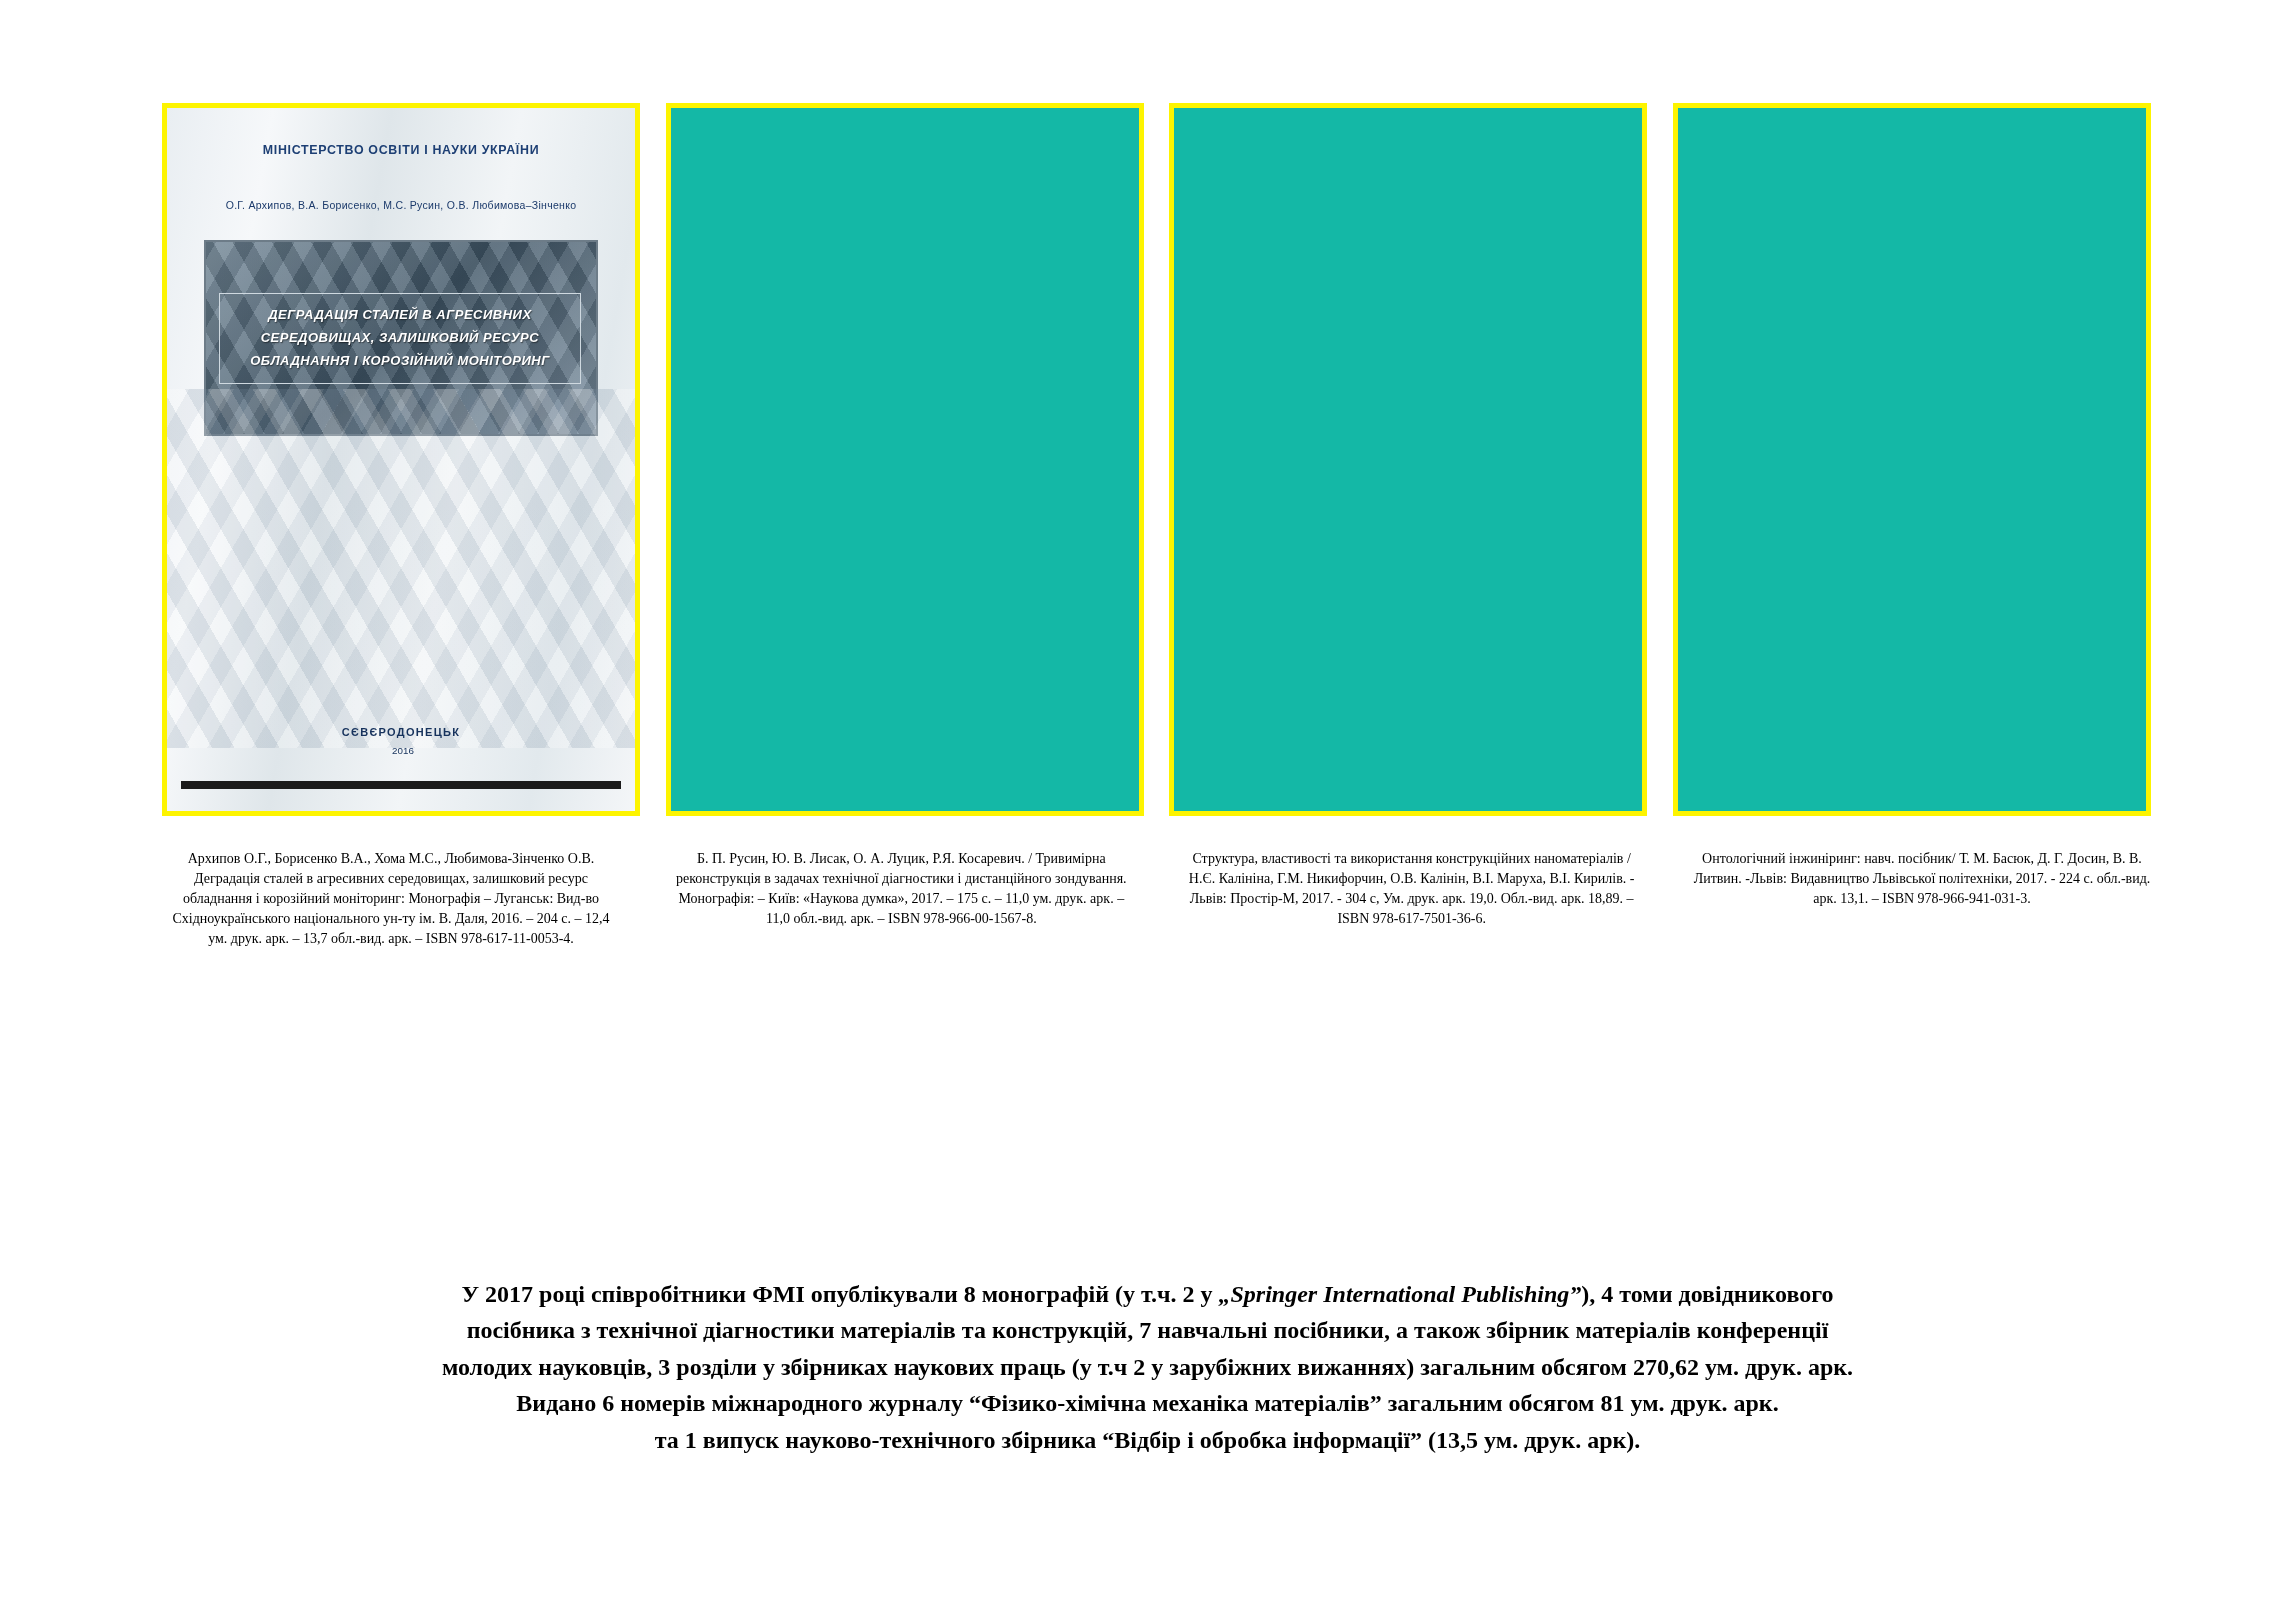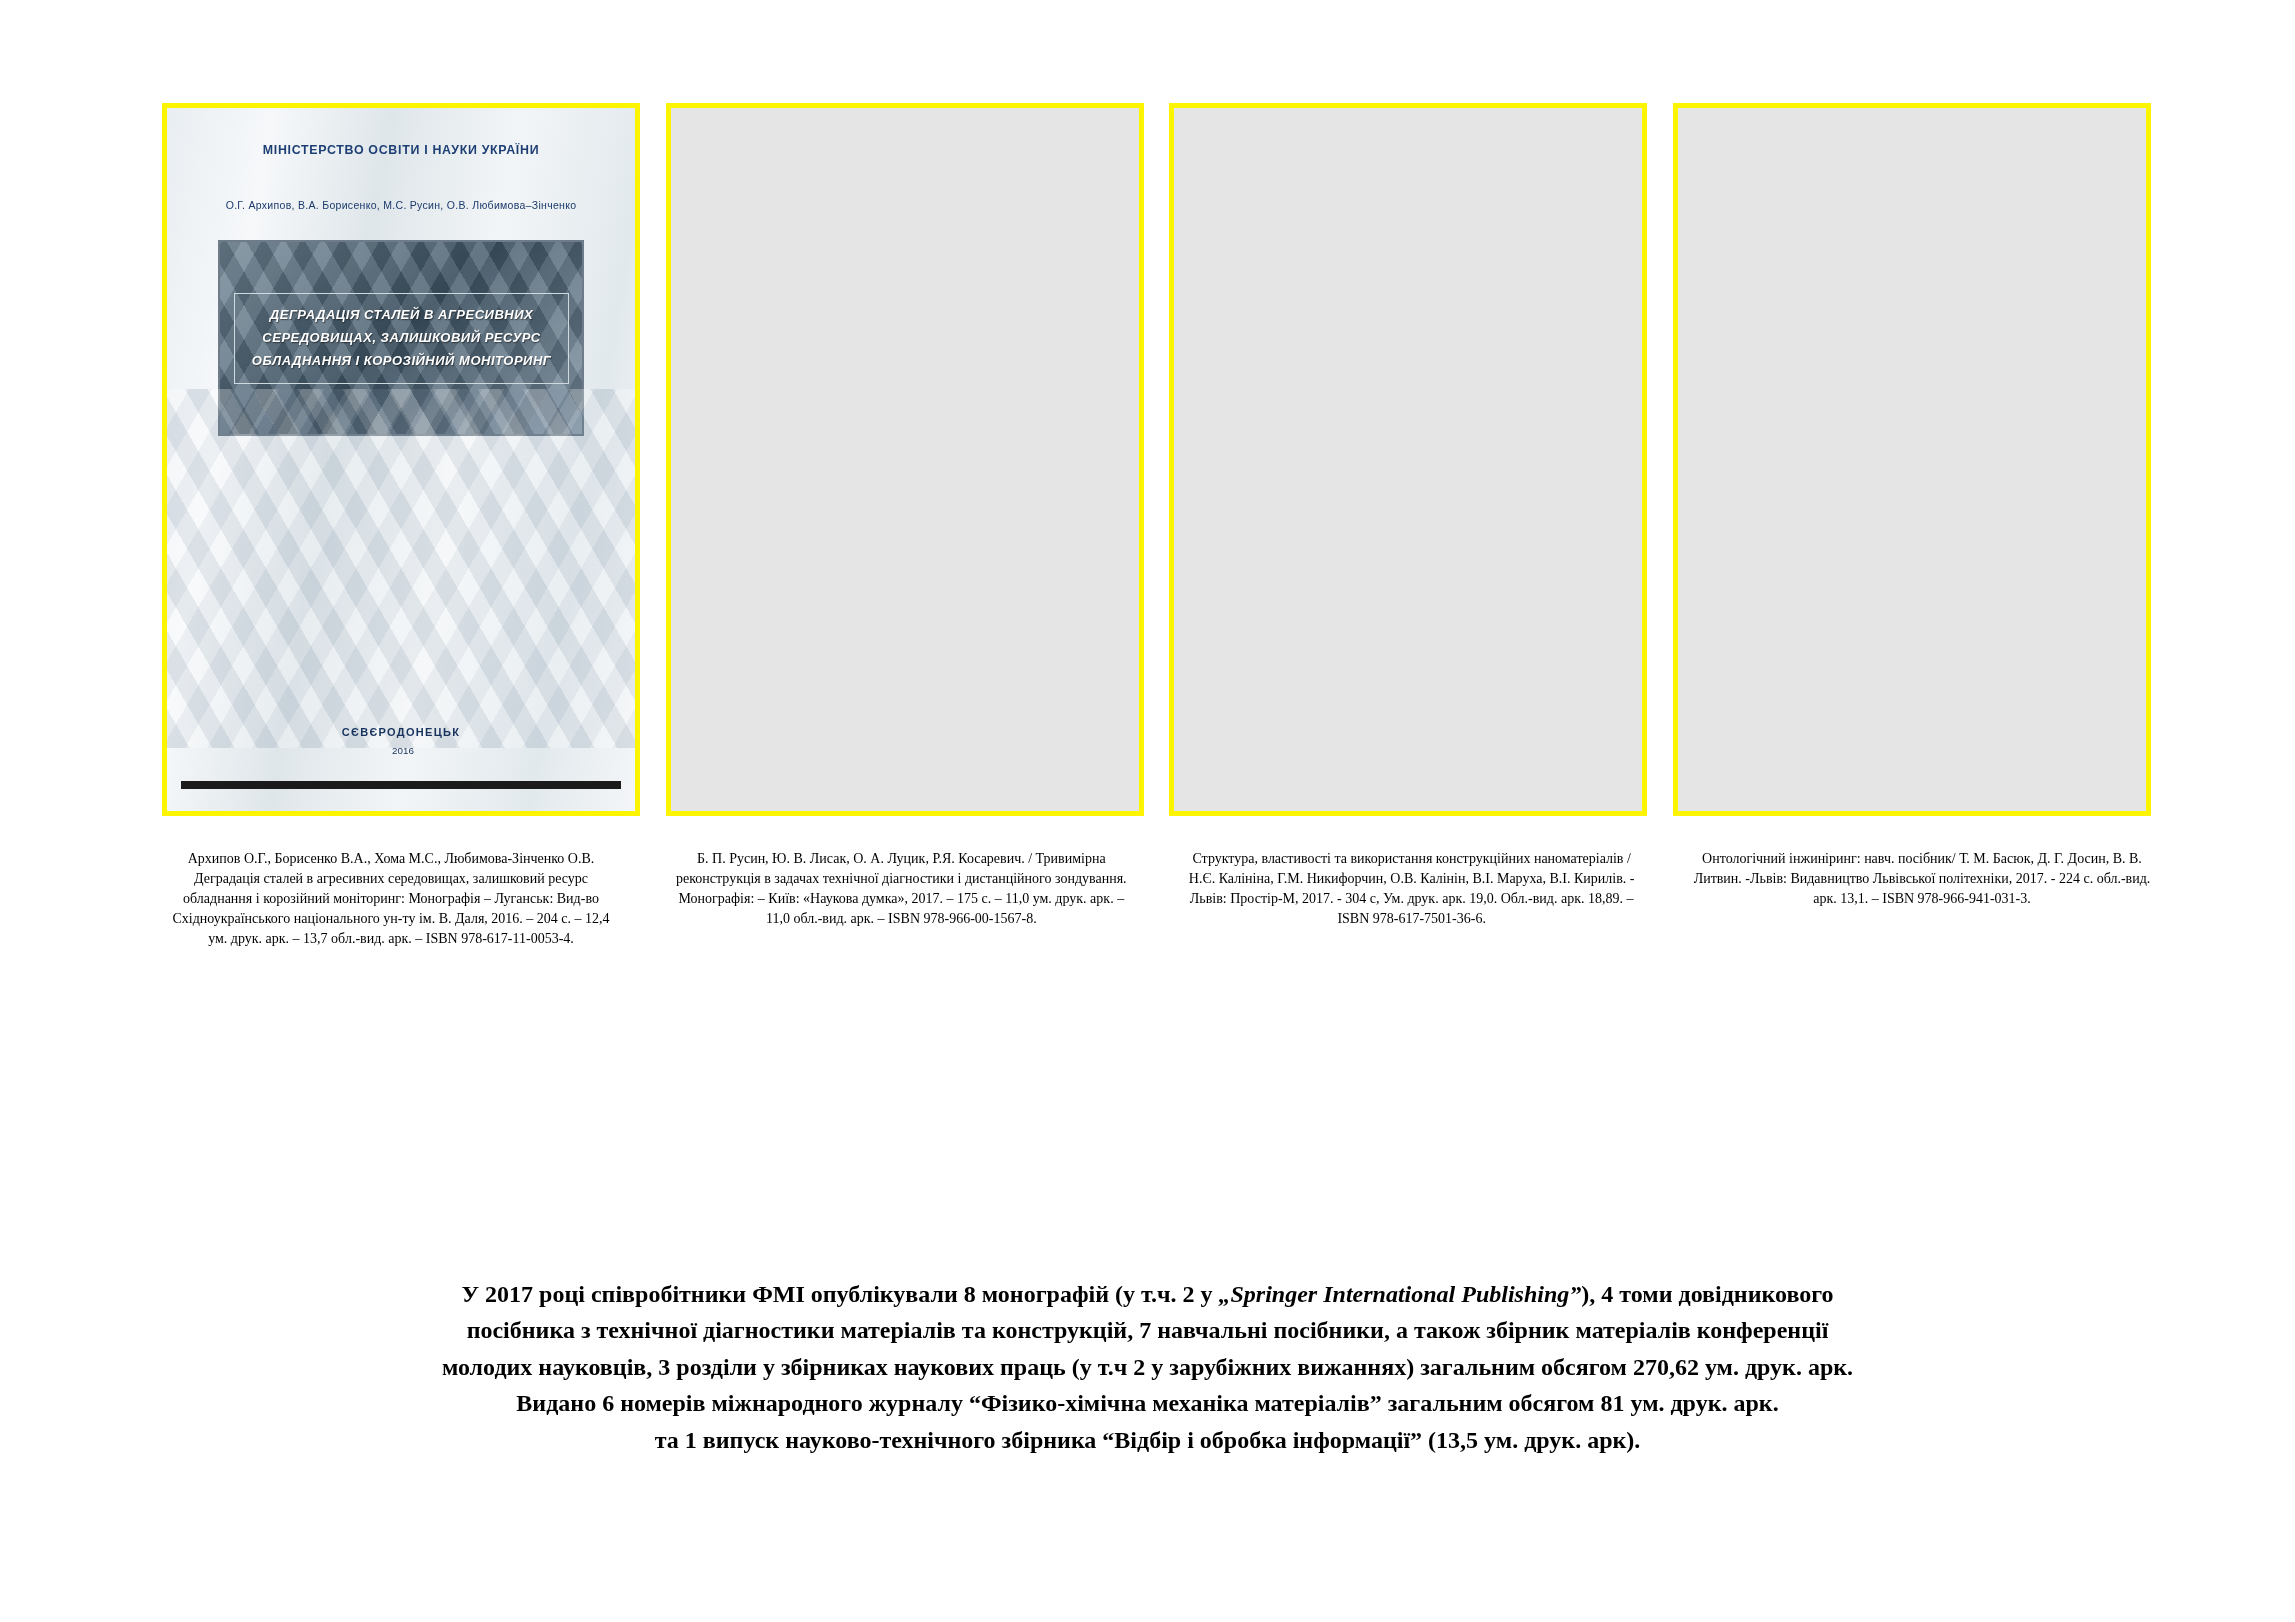--- a/index.html
+++ b/index.html
@@ -29,21 +29,21 @@
     width: 1989px;
     height: 713px;
     display: flex;
     justify-content: space-between;
   }
   .cover-frame {
     width: 478px;
     height: 713px;
     box-sizing: border-box;
     border: 5.9px solid #fdf400;
-    background: #e5e5e5;
+    background: #14b8a6;
     position: relative;
     overflow: hidden;
   }
   .cover-inner {
     position: absolute;
     left: 0; top: 0; right: 0; bottom: 0;
     overflow: hidden;
   }
 
   
@@ -67,31 +67,31 @@
   .c1-authors {
     font-family: "Liberation Sans", sans-serif;
     font-size: 10.5px;
     color: #1b3a6b;
     margin-top: 42px;
     text-align: center;
     letter-spacing: 0.3px;
   }
   .c1-plate {
     margin-top: 29px;
-    width: 366px;
+    width: 394px;
     height: 196px;
     box-sizing: border-box;
     border: 2px solid #6d7c88;
     background:
       repeating-linear-gradient(60deg, rgba(255,255,255,.10) 0 17px, rgba(0,0,0,.10) 17px 34px),
       repeating-linear-gradient(-60deg, rgba(255,255,255,.10) 0 17px, rgba(0,0,0,.08) 17px 34px),
       linear-gradient(135deg, #6f8494 0%, #3f5566 50%, #7b8fa0 100%);
     display: flex;
     flex-direction: column;
-    align-items: flex-end;
+    align-items: flex-start;
     justify-content: center;
     padding: 13px;
   }
   .c1-plate-inner {
     width: 96%;
     border: 1.3px solid #cfd9e0;
     padding: 10.5px 5.2px;
     text-align: center;
   }
   .c1-title-line {

